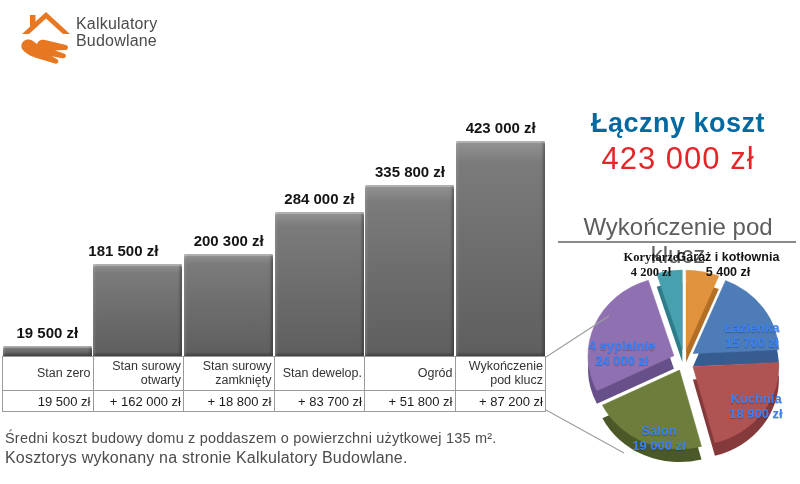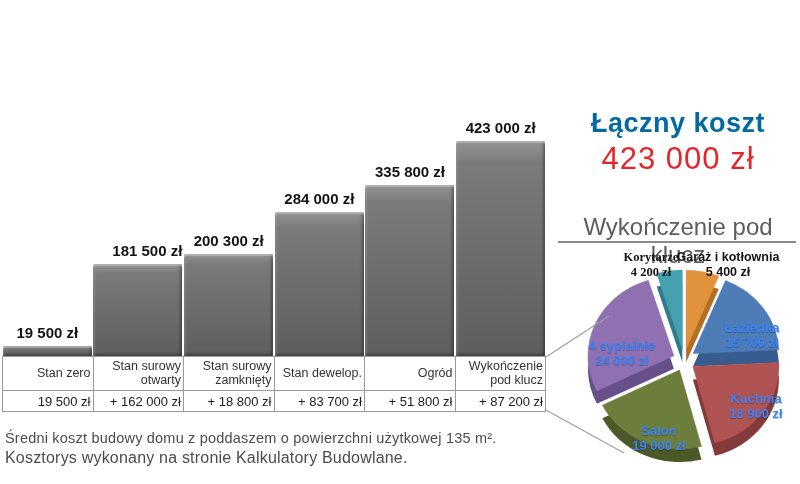--- a/index.html
+++ b/index.html
@@ -47,27 +47,40 @@
   
   #callout{position:absolute;left:0;top:0;}
   .footer-line1{position:absolute;left:5px;top:430px;font-size:14.5px;color:#4c4c4c;letter-spacing:.2px;}
   .footer-line2{position:absolute;left:5px;top:449px;font-size:16px;color:#4c4c4c;letter-spacing:.2px;}
 </style>
 </head>
 <body>
 
 <div class="canvas">
 
+  <div class="logo">
+    <svg width="52" height="56" viewBox="0 0 52 56">
+      <g fill="#e87722">
+        <rect x="10" y="7" width="5.5" height="11"></rect>
+        <path d="M2 26 L26 4 L50 26 L43 26 L26 10.5 L9 26 Z"></path>
+        <path d="M2 41 c-3 -8 6 -12 11 -8 l4 3 c1 -4 5 -5 8 -4 l21 5 c3 .8 2.5 5 -1 5 l-10 .5 9 3 c3.5 1.2 2 5.5 -2 4.8 l-10 -2 5 3 c3 2 .5 5.5 -3 4 L20 51 C12 49 6 46 2 41 Z"></path>
+      </g>
+    </svg>
+    <div class="logo-text">
+      <div>Kalkulatory</div>
+      <div>Budowlane</div>
+    </div>
+  </div>
 
 
   <div id="bar-area">
       <div class="bar" style="left: 2.5px; width: 89.1667px; top: 346px; height: 10px;"></div>
       <div class="bar-label" style="left: 2px; width: 90.6667px; top: 324px;">19 500 zł</div>
       <div class="bar" style="left: 93.1667px; width: 89.1667px; top: 264px; height: 92px;"></div>
-      <div class="bar-label" style="left: 102px; width: 90.6667px; top: 242px;">181 500 zł</div>
+      <div class="bar-label" style="left: 78px; width: 90.6667px; top: 242px;">181 500 zł</div>
       <div class="bar" style="left: 183.833px; width: 89.1667px; top: 254px; height: 102px;"></div>
       <div class="bar-label" style="left: 183.333px; width: 90.6667px; top: 232px;">200 300 zł</div>
       <div class="bar" style="left: 274.5px; width: 89.1667px; top: 212px; height: 144px;"></div>
       <div class="bar-label" style="left: 274px; width: 90.6667px; top: 190px;">284 000 zł</div>
       <div class="bar" style="left: 365.167px; width: 89.1667px; top: 185px; height: 171px;"></div>
       <div class="bar-label" style="left: 364.667px; width: 90.6667px; top: 163px;">335 800 zł</div>
       <div class="bar" style="left: 455.833px; width: 89.1667px; top: 141px; height: 215px;"></div>
       <div class="bar-label" style="left: 455.333px; width: 90.6667px; top: 119px;">423 000 zł</div>
     </div>
 

